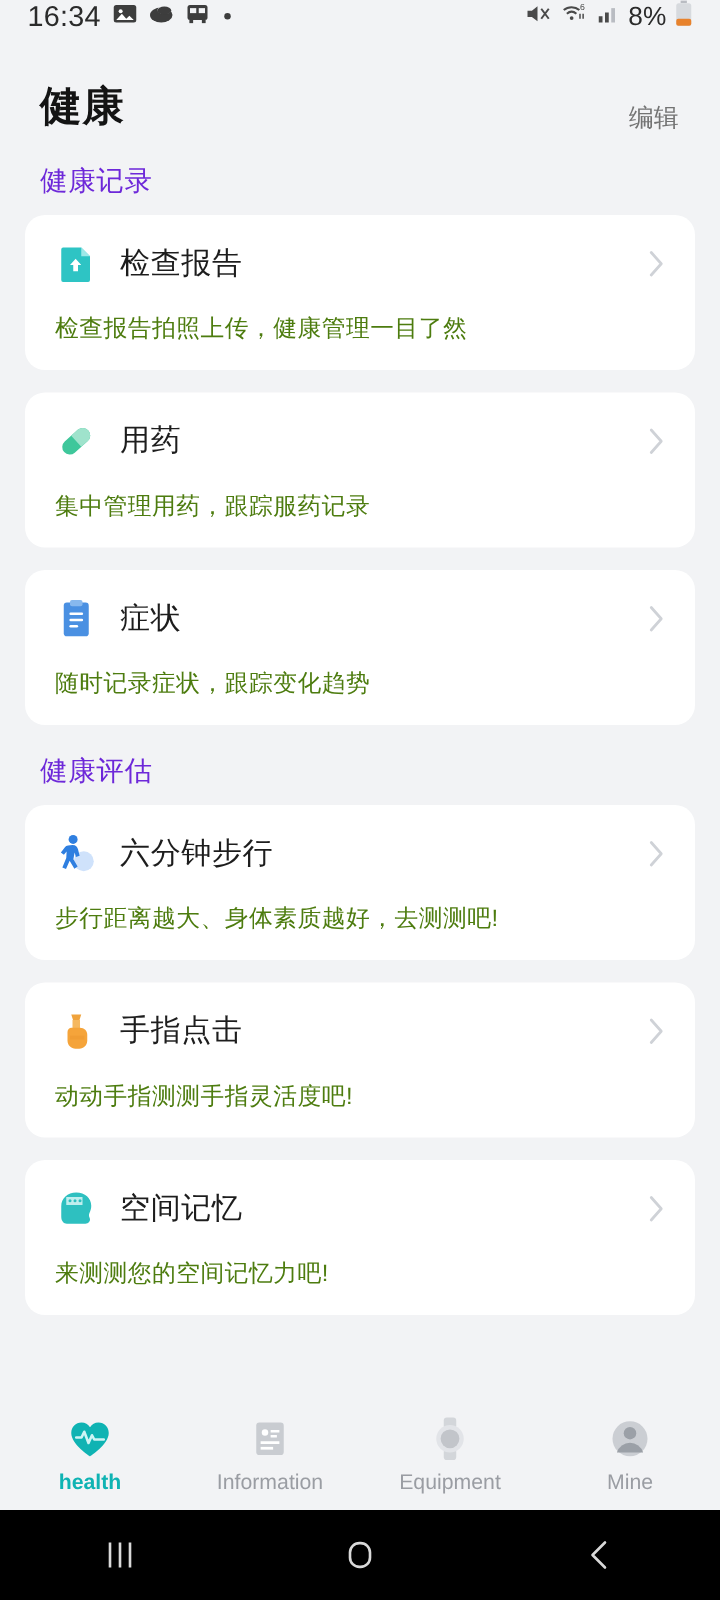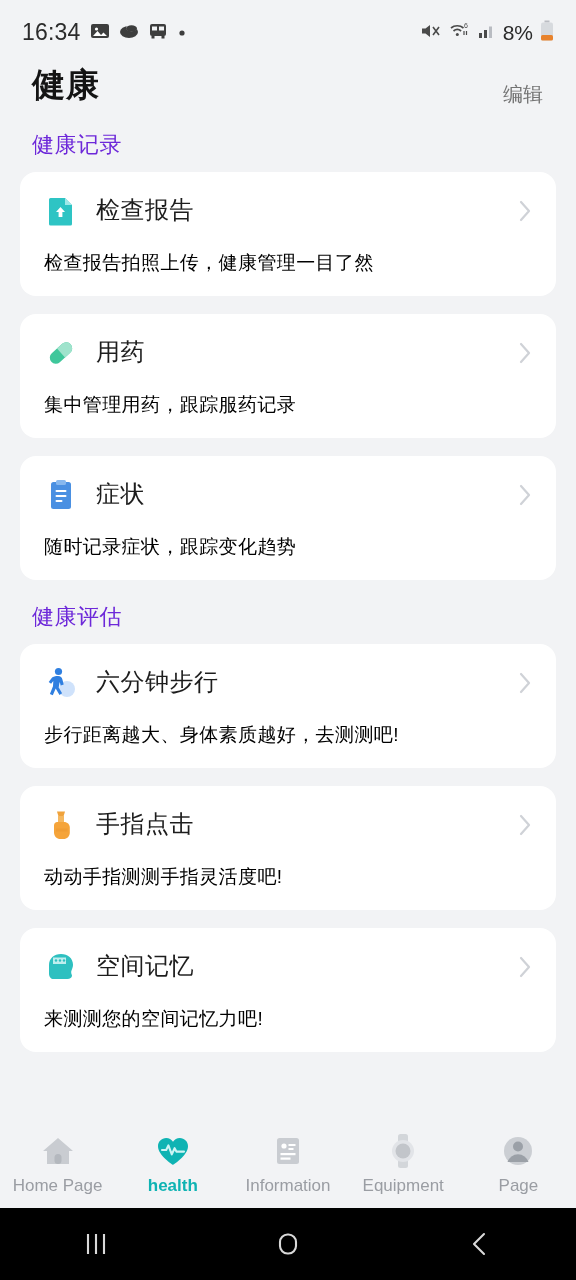--- a/index.html
+++ b/index.html
@@ -6,21 +6,21 @@
   html, body {
     width:576px; height:1280px;
     background:#f2f3f5;
     font-family:"Liberation Sans","DejaVu Sans",sans-serif;
     overflow:hidden;
   }
   .phone { position:relative; width:576px; height:1280px; background:#f2f3f5; }
 
   
   .status-bar {
-    height:46px; display:flex; align-items:flex-end;
+    height:46px; display:flex; align-items:flex-start;
     padding:0 22px; justify-content:space-between;
   }
   .status-left { display:flex; align-items:center; gap:9px; }
   .status-time { font-size:23px; color:#2b2b2b; letter-spacing:0.2px; }
   .status-right { display:flex; align-items:center; gap:7px; }
   .status-batt-text { font-size:21px; color:#2b2b2b; }
   .sicon { display:block; }
 
   
   .app-bar {
@@ -45,21 +45,21 @@
   }
   .card-head { display:flex; align-items:flex-start; position:relative; }
   .card-icon { width:34px; height:34px; flex:0 0 34px; margin-right:18px; }
   .card-icon svg { display:block; width:34px; height:34px; }
   .card-title { font-size:24px; color:#1d1d1d; letter-spacing:0.5px; }
   .chev {
     position:absolute; right:0; top:50%; transform:translateY(-50%);
     width:13px; height:22px;
   }
   .card-desc {
-    margin-top:22px; font-size:19px; color:#000000; letter-spacing:0.4px;
+    margin-top:22px; font-size:19px; color:#4d7c0f; letter-spacing:0.4px;
   }
 
   
   .tab-bar {
     position:absolute; left:0; right:0; bottom:72px; height:88px;
     background:#f2f3f5; display:flex; align-items:center;
   }
   .tab { flex:1; display:flex; flex-direction:column; align-items:center; gap:6px; }
   .tab-icon { width:38px; height:38px; }
   .tab-icon svg { display:block; width:38px; height:38px; }
@@ -271,29 +271,20 @@
               <path d="M2 2l8 9-8 9" stroke="#cfd2d7" stroke-width="2.2" fill="none" stroke-linecap="round" stroke-linejoin="round"></path>
             </svg>
         </span>
       </div>
       <div class="card-desc">来测测您的空间记忆力吧!</div>
     </div>
 
   </div>
 
   <div class="tab-bar">
-    <div class="tab">
-      <span class="tab-icon">
-        <svg viewBox="0 0 38 38">
-            <path d="M19 6L4 19h4v13h22V19h4z" fill="#c9ccd1"></path>
-            <rect x="15.5" y="22" width="7" height="10" rx="3.5" fill="#b4b8be"></rect>
-          </svg>
-      </span>
-      <span class="tab-label">Home Page</span>
-    </div>
     <div class="tab active">
       <span class="tab-icon">
         <svg viewBox="0 0 38 38">
             <path d="M19 33S4 23.5 4 14.3C4 9.6 7.6 6 12.2 6c2.9 0 5.3 1.5 6.8 3.8C20.5 7.5 22.9 6 25.8 6 30.4 6 34 9.6 34 14.3 34 23.5 19 33 19 33z" fill="#0fb3b3"></path>
             <path d="M8 18h4.2l2.2-4.6 3.4 9 2.8-6.2 1.8 3.4H30" stroke="#cdf4f4" stroke-width="2.1" fill="none" stroke-linecap="round" stroke-linejoin="round"></path>
           </svg>
       </span>
       <span class="tab-label">health</span>
     </div>
     <div class="tab">
@@ -321,21 +312,21 @@
       <span class="tab-label">Equipment</span>
     </div>
     <div class="tab">
       <span class="tab-icon">
         <svg viewBox="0 0 38 38">
             <circle cx="19" cy="19" r="14" fill="#cbced3"></circle>
             <circle cx="19" cy="14.5" r="5" fill="#9ba0a7"></circle>
             <path d="M8.5 30a11 11 0 0 1 21 0z" fill="#9ba0a7"></path>
           </svg>
       </span>
-      <span class="tab-label">Page</span>
+      <span class="tab-label">Mine</span>
     </div>
   </div>
 
   <div class="nav-bar">
     <div class="nav-btn">
       <svg width="32" height="30" viewBox="0 0 32 30">
           <path d="M8 5v20M16 5v20M24 5v20" stroke="#d9d9d9" stroke-width="2.1"></path>
         </svg>
     </div>
     <div class="nav-btn">

